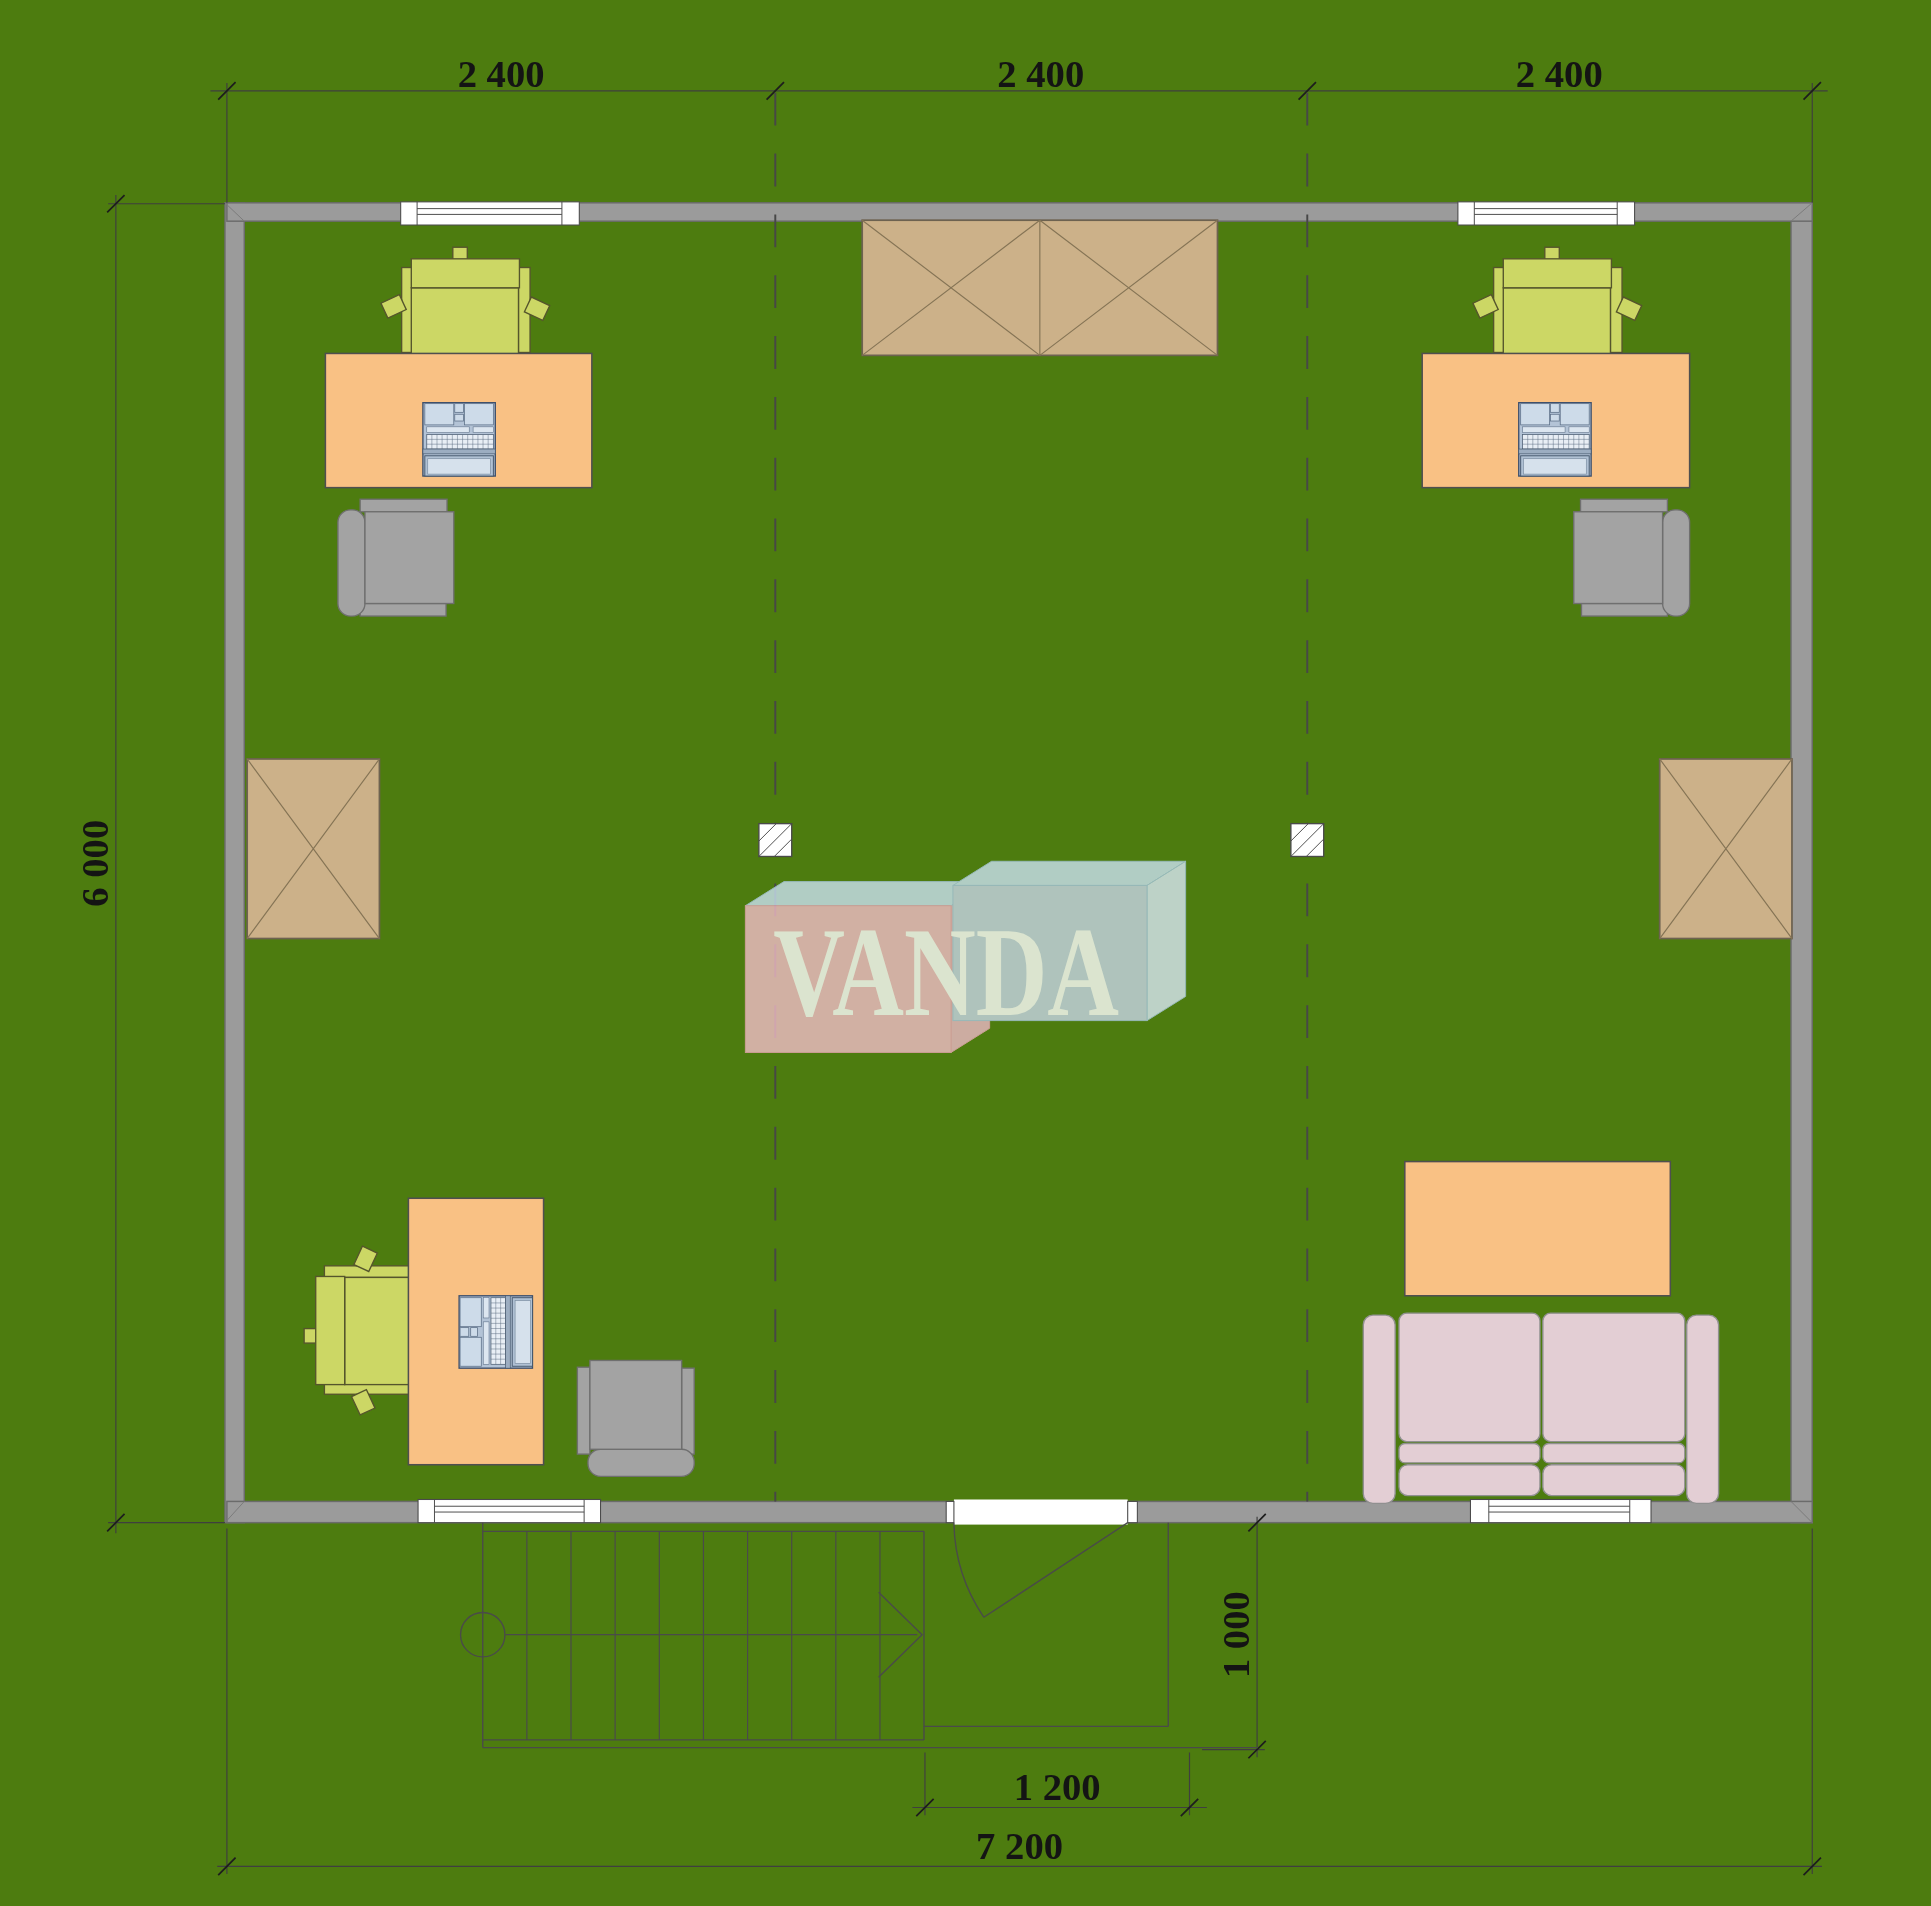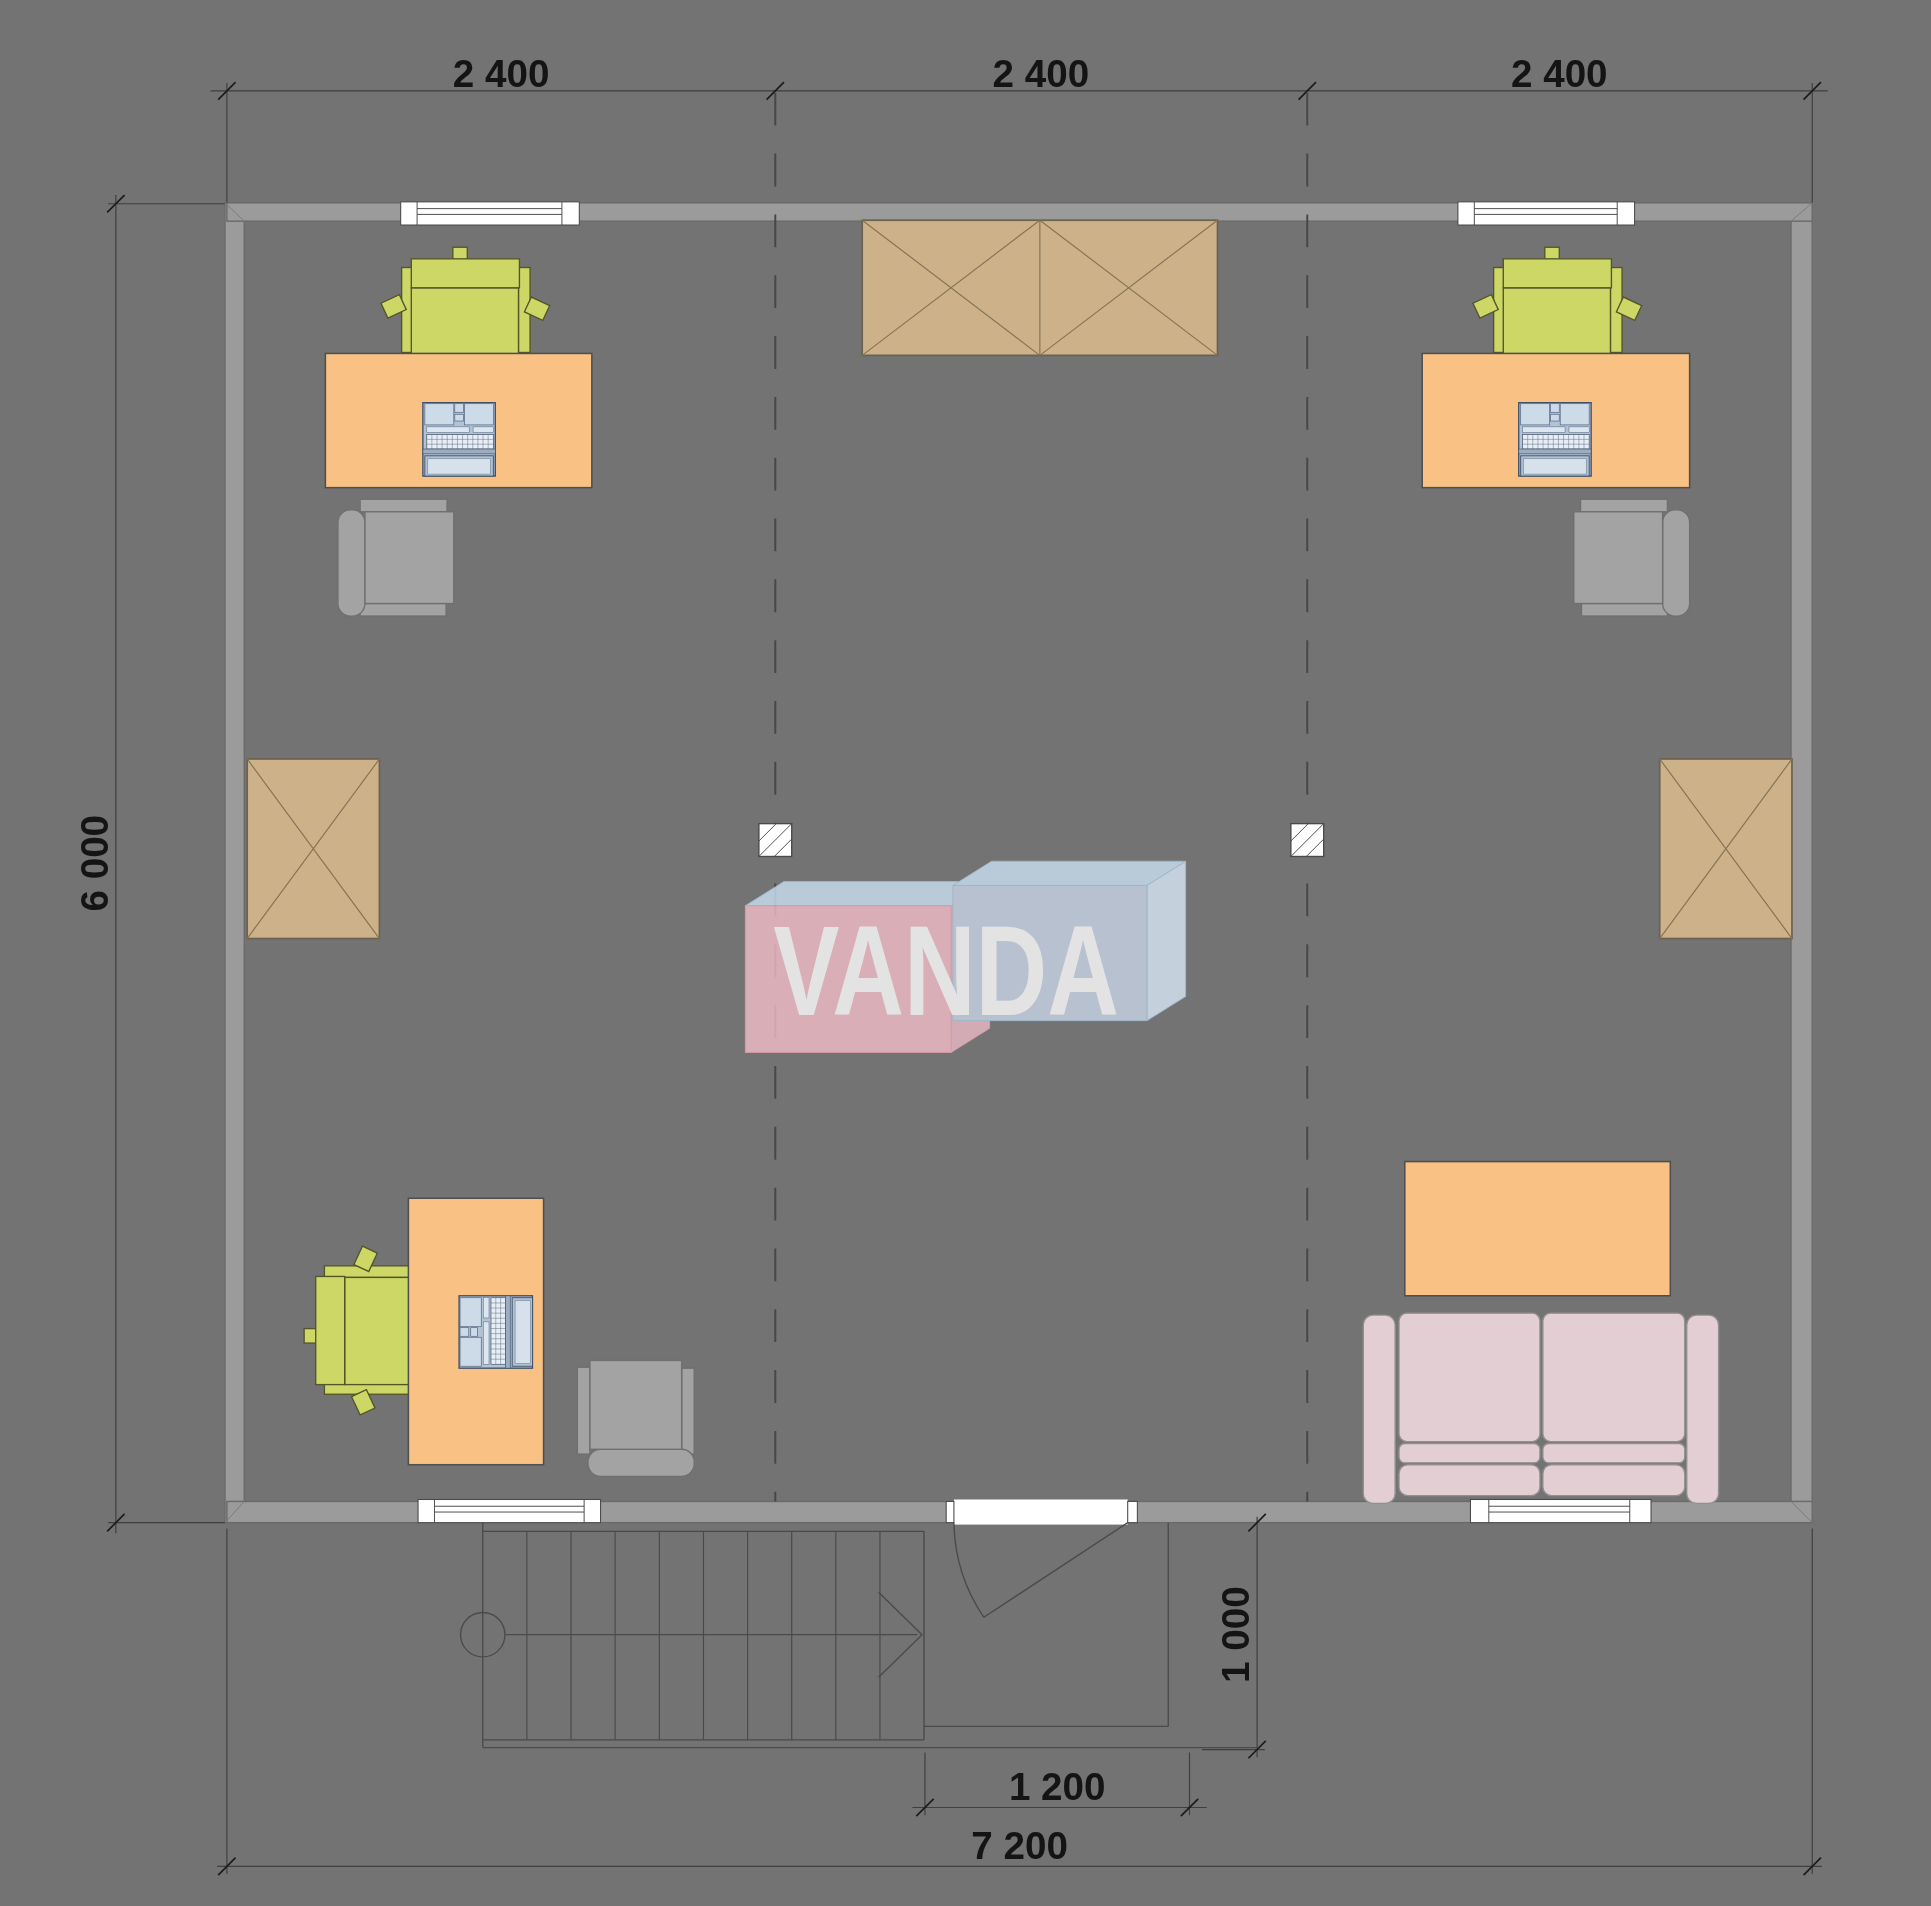--- a/index.html
+++ b/index.html
@@ -1,17 +1,17 @@
 <!DOCTYPE html>
 <html style="--wall: #9b9b9b; --wall_border: #6b6b6b; --line: #4a4a4a; --desk: #f9c184; --wardrobe: #ccb189; --chair_green: #ccd765; --chair_gray: #a3a3a3; --sofa: #e3ced4; --logo_pink: #f3bdc8; --logo_blue: #c8d5e8; --logo_top: #cbe2f2; --logo_side: #d9e8f5; --laptop_body: #b3c3d6; --laptop_screen: #d6e1ec;"><head>
 <meta charset="utf-8">
 <style>
   html,body{margin:0;padding:0;background:#ffffff;}
-  #stage{position:relative;width:1931px;height:1907px;background:#737373;overflow:hidden;
-         font-family:Liberation Sans, sans-serif;}
+  #stage{position:relative;width:1931px;height:1907px;background:#4d7c0f;overflow:hidden;
+         font-family:Liberation Serif, serif;}
   svg{position:absolute;left:0;top:0;}
   .w    {fill:var(--wall);stroke:var(--wall_border);stroke-width:1.5;}
   .cj   {stroke:#7a7a7a;stroke-width:1;fill:none;}
   .win  {fill:#ffffff;stroke:var(--line);stroke-width:1.1;}
   .winl {stroke:var(--line);stroke-width:1;fill:none;}
   .dim  {stroke:#3f3f3f;stroke-width:1.2;fill:none;}
   .tick {stroke:#1d1d1d;stroke-width:1.8;fill:none;}
   .dimtxt{font-weight:bold;font-size:40px;fill:#141414;}
   .dash {stroke:#474747;stroke-width:2;stroke-dasharray:34 29;fill:none;}
   .sq   {fill:#ffffff;stroke:#4a4a4a;stroke-width:1.4;}

